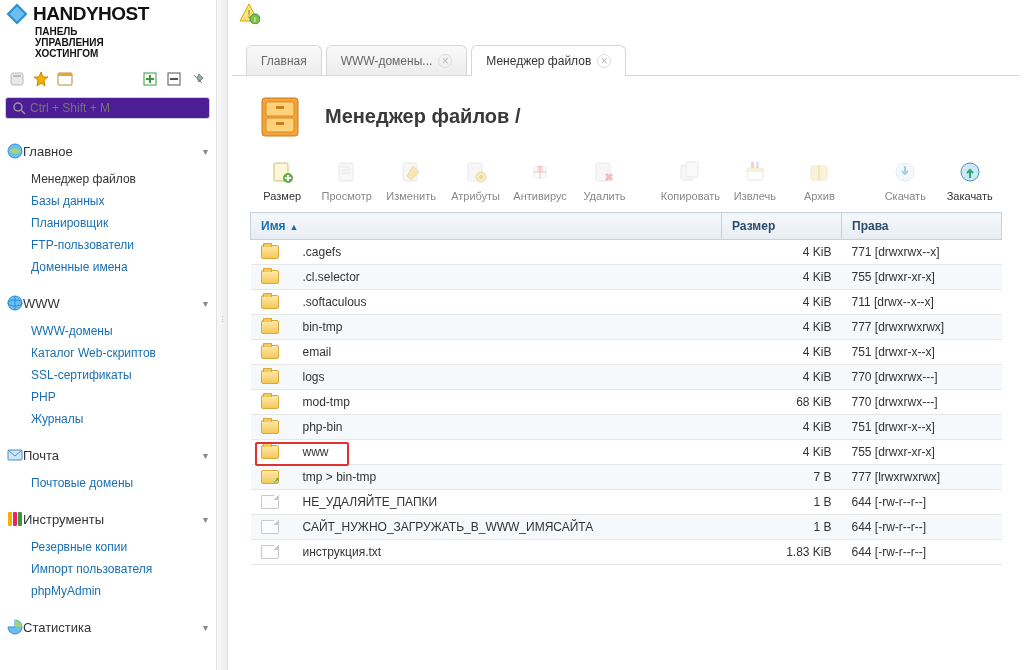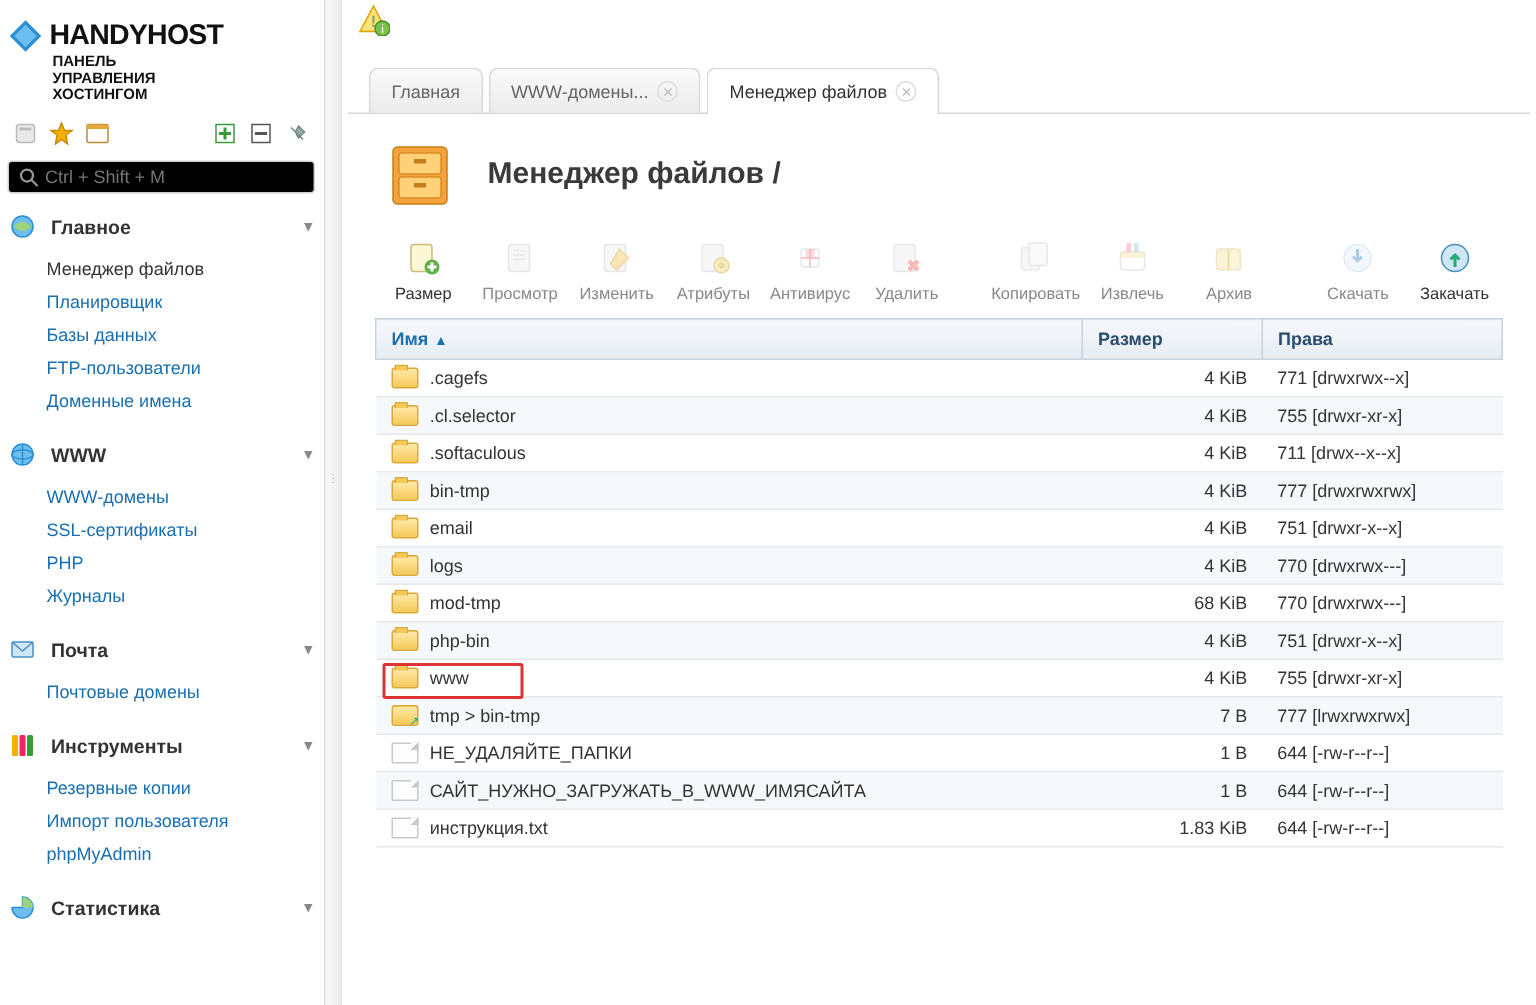--- a/index.html
+++ b/index.html
@@ -1,38 +1,38 @@
 <!DOCTYPE html>
 <html><head>
 <meta charset="utf-8">
 <style>
 * { box-sizing: border-box; margin: 0; padding: 0; }
 body { font-family: Arial, Helvetica, sans-serif; font-size: 12px; color: #333; background: #fff; width: 1024px; height: 670px; overflow: hidden; }
 
 
-.top-left { position: absolute; left: 5px; top: 0; width: 205px; margin-top: 10px; }
+.top-left { position: absolute; left: 5px; top: 0; width: 205px; }
 .logo { display: flex; align-items: center; gap: 4px; padding: 2px 0; }
 .logo-mark { width: 24px; height: 24px; }
 .logo-text { font-size: 19px; font-weight: 900; letter-spacing: -0.5px; color: #111; }
 .logo-sub { font-size: 10px; font-weight: 700; line-height: 1.1; color: #111; margin-left: 30px; margin-top: -2px; }
 
 
 .mini-toolbar { display: flex; align-items: center; justify-content: space-between; margin-top: 8px; padding: 2px 4px; height: 24px; }
 .mini-toolbar-left, .mini-toolbar-right { display: flex; gap: 8px; align-items: center; }
 .mt-icon { width: 16px; height: 16px; display: inline-flex; align-items: center; justify-content: center; cursor: pointer; }
 
 
-.search-wrap { margin-top: 6px; border: 1px solid #d0d0d0; border-radius: 3px; display: flex; align-items: center; padding: 3px 6px; background: #000000; }
+.search-wrap { margin-top: 6px; border: 1px solid #d0d0d0; border-radius: 3px; display: flex; align-items: center; padding: 3px 6px; background: #4c1d95; }
 .search-wrap svg { flex: 0 0 14px; }
 .search-input { border: 0; outline: 0; font-size: 12px; color: #888; width: 100%; margin-left: 4px; background: transparent; }
 
 
 .sidebar { position: absolute; left: 5px; top: 140px; width: 205px; }
 .nav-group { margin-bottom: 14px; }
-.nav-head { display: flex; align-items: center; gap: 11px; font-weight: 700; font-size: 13px; color: #333; padding: 3px 2px; cursor: pointer; justify-content: center; }
+.nav-head { display: flex; align-items: center; gap: 0; font-weight: 400; font-size: 13px; color: #333; padding: 3px 2px; cursor: pointer; justify-content: center; }
 .nav-head .chev { margin-left: auto; color: #888; font-size: 10px; }
 .nav-items { margin-top: 6px; }
 .nav-item { font-size: 12px; color: #1a6fb0; padding: 4px 2px 4px 26px; cursor: pointer; }
 .nav-item.active { color: #333; }
 
 
 .gutter { position: absolute; left: 216px; top: 0; bottom: 0; width: 12px; background: linear-gradient(to right,#f9f9f9,#ececec); border-left: 1px solid #e0e0e0; border-right: 1px solid #e0e0e0; }
 .gutter-handle { position: absolute; top: 50%; left: 1px; width: 8px; height: 40px; margin-top: -20px; border-radius: 2px; }
 .gutter-handle::before { content: "···"; writing-mode: vertical-rl; color: #9aa; font-size: 8px; display: block; text-align: center; line-height: 8px; }
 
@@ -62,21 +62,21 @@
 .ftable { width: 100%; border-collapse: collapse; }
 .ftable th { background: linear-gradient(#f6f8fb,#e7edf3); border: 1px solid #c6d2de; text-align: left; padding: 6px 10px; font-size: 12px; color: #2a4c6d; font-weight: 700; }
 .ftable th.sorted { color: #1a6fb0; }
 .ftable td { border-bottom: 1px solid #e7e7e7; padding: 5px 10px; font-size: 12px; color: #333; }
 .ftable tr:nth-child(even) td { background: #f5f9fc; }
 .ftable tr.highlight td { background: #fff !important; }
 .col-name { width: auto; margin-left: 31px; }
 .col-size { width: 120px; text-align: right; }
 .col-perm { width: 160px; }
 td.col-size { text-align: right; }
-.fname { display: flex; align-items: center; gap: 8px; }
+.fname { display: flex; align-items: center; gap: 24px; }
 .fld, .flk, .fil { width: 18px; height: 14px; display:inline-block; }
 .fld { background: linear-gradient(#ffe9a9,#f4c95a); border:1px solid #d9a93c; border-radius: 2px; position:relative; }
 .fld::before { content:""; position:absolute; top:-3px; left:1px; width:7px; height:3px; background:#f4c95a; border:1px solid #d9a93c; border-bottom:none; border-radius:1px 1px 0 0; }
 .flk { background: linear-gradient(#ffe9a9,#f4c95a); border:1px solid #d9a93c; border-radius: 2px; position:relative; }
 .flk::after { content:"↗"; position:absolute; right:-2px; bottom:-2px; font-size:8px; color:#2a7; }
 .fil { background: #fdfdfd; border:1px solid #c9c9c9; border-radius: 1px; position:relative; }
 .fil::before { content:""; position:absolute; right:-1px; top:-1px; width:5px; height:5px; background:linear-gradient(135deg,#fff 49%,#c9c9c9 50%); }
 .www-hl .fname { position: relative; }
 .www-hl .fname::after { content:""; position:absolute; left:-6px; top:-3px; width:90px; height:20px; border:2px solid #d33; border-radius:2px; pointer-events:none; }
 .sort-arrow { font-size: 9px; margin-left: 4px; color:#1a6fb0; }
@@ -154,38 +154,39 @@
       <div class="nav-head">
         <svg width="16" height="16">
           <circle cx="8" cy="8" r="7" fill="#6cbef0" stroke="#2b8fd6"></circle>
           <path d="M2 8 Q8 2 14 8 Q8 14 2 8" fill="#9ed47a"></path>
         </svg>
         <span>Главное</span>
         <span class="chev">▾</span>
       </div>
       <div class="nav-items">
         <div class="nav-item active">Менеджер файлов</div>
+        <div class="nav-item">Базы данных</div>
         <div class="nav-item">Планировщик</div>
-        <div class="nav-item">Базы данных</div>
         <div class="nav-item">FTP-пользователи</div>
         <div class="nav-item">Доменные имена</div>
       </div>
     </div>
     <div class="nav-group">
       <div class="nav-head">
         <svg width="16" height="16">
           <circle cx="8" cy="8" r="7" fill="#6cbef0" stroke="#2b8fd6"></circle>
           <ellipse cx="8" cy="8" rx="7" ry="3" fill="none" stroke="#2b8fd6"></ellipse>
           <line x1="8" y1="1" x2="8" y2="15" stroke="#2b8fd6"></line>
         </svg>
         <span>WWW</span>
         <span class="chev">▾</span>
       </div>
       <div class="nav-items">
         <div class="nav-item">WWW-домены</div>
+        <div class="nav-item">Каталог Web-скриптов</div>
         <div class="nav-item">SSL-сертификаты</div>
         <div class="nav-item">PHP</div>
         <div class="nav-item">Журналы</div>
       </div>
     </div>
     <div class="nav-group">
       <div class="nav-head">
         <svg width="16" height="16">
           <rect x="1" y="3" width="14" height="10" rx="1" fill="#cfe6f5" stroke="#4a90c2"></rect>
           <path d="M1 3 L8 9 L15 3" fill="none" stroke="#4a90c2"></path>

